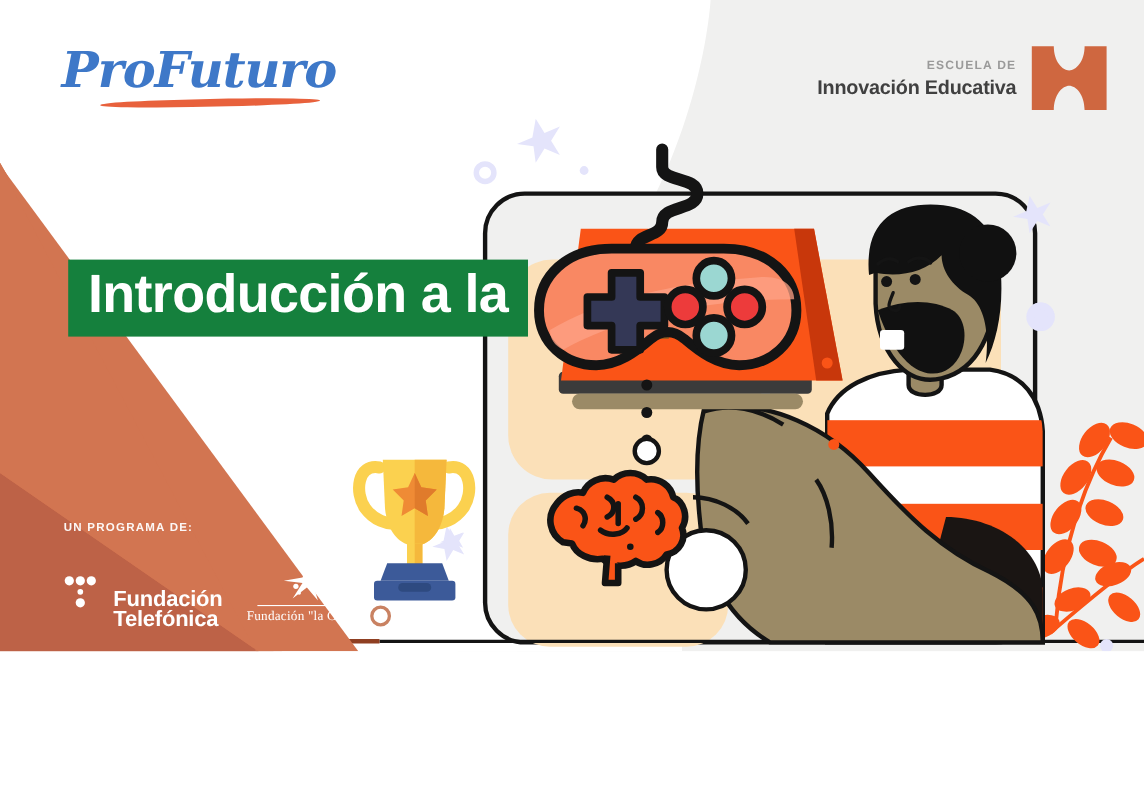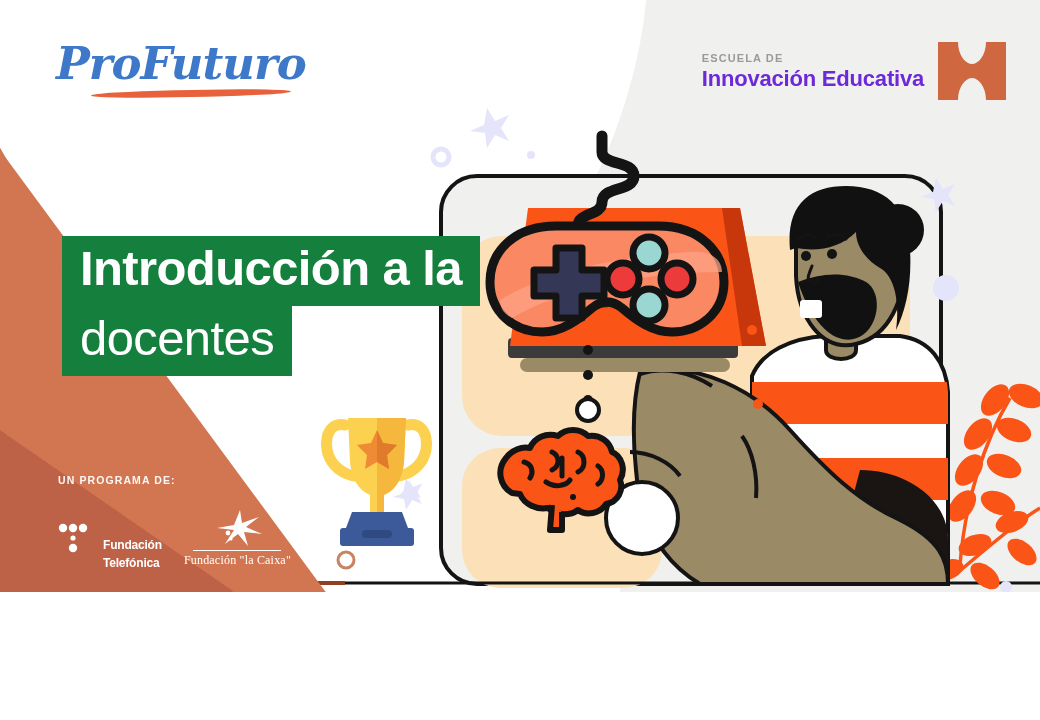--- a/index.html
+++ b/index.html
@@ -38,27 +38,27 @@
   }
   .profuturo-underline{
     position:absolute;left:35px;top:52px;width:200px;height:7px;
     background:#E8613C;
     border-radius:50%/60%;
     transform:rotate(-1.2deg);
   }
 
   
   .escuela{position:absolute;right:32px;top:40px;display:flex;align-items:center;gap:12px;}
-  .escuela-text{line-height:1;}
+  .escuela-text{text-align:right;line-height:1;}
   .escuela-kicker{
     font-size:11px;letter-spacing:1.1px;color:#9A9A9A;font-weight:700;
     margin-bottom:4px;text-transform:uppercase;
   }
   .escuela-name{
-    font-size:22px;font-weight:700;color:#6d28d9;letter-spacing:-.2px;white-space:nowrap;
+    font-size:18px;font-weight:700;color:#404040;letter-spacing:-.2px;white-space:nowrap;
   }
   .escuela-mark{width:72px;height:62px;flex:0 0 auto;}
 
   
   .title-wrap{position:absolute;left:62px;top:236px;z-index:40;}
   .title-line{
     display:table;
     background:#15803d;
     color:#ffffff;
     padding:3px 18px 9px 18px;
@@ -73,21 +73,21 @@
   
   .credits{position:absolute;left:58px;bottom:20px;z-index:40;color:#fff;}
   .credits-kicker{
     font-size:10.5px;font-weight:700;letter-spacing:1.1px;
     text-transform:uppercase;margin-bottom:18px;color:#FFFFFF;opacity:.95;
   }
   .credits-row{display:flex;align-items:center;gap:22px;}
   .fund-tel{display:flex;align-items:center;gap:11px;}
   .fund-tel-mark{width:34px;height:34px;position:relative;flex:0 0 auto;}
   .fund-tel-name{
-    font-size:12px;font-weight:700;line-height:18px;color:#fff;letter-spacing:-.2px;margin-top:32px;
+    font-size:20px;font-weight:700;line-height:18px;color:#fff;letter-spacing:-.2px;margin-top:32px;
   }
   .fund-caixa{display:flex;flex-direction:column;align-items:center;}
   .fund-caixa-mark{width:60px;height:40px;}
   .fund-caixa-rule{width:88px;height:1px;background:#fff;margin:2px 0 2px;}
   .fund-caixa-name{
     font-family:"Liberation Serif","DejaVu Serif",serif;
     font-size:12px;color:#fff;letter-spacing:.2px;white-space:nowrap;
   }
   .illo-over{position:absolute;left:0;top:0;width:1040px;height:720px;z-index:10;}
 </style>
@@ -307,21 +307,20 @@
       <div class="escuela-name">Innovación Educativa</div>
     </div>
     <svg class="escuela-mark" viewBox="0 0 72 62">
       <path d="M2,2 H22 C22,16 30,24 36,24 C42,24 50,16 50,2 H70 V60 H50
                C50,46 42,38 36,38 C30,38 22,46 22,60 H2 Z" fill="#CF6740"></path>
     </svg>
   </div>
 
   <div class="title-wrap">
     <div class="title-line bold">Introducción a la</div>
-    <div class="title-line reg">docentes</div>
   </div>
 
   <div class="credits">
     <div class="credits-kicker">UN PROGRAMA DE:</div>
     <div class="credits-row">
 
       <div class="fund-tel">
         <svg class="fund-tel-mark" viewBox="0 0 34 34">
           <circle cx="5" cy="7" r="4.2" fill="#fff"></circle>
           <circle cx="15" cy="7" r="4.2" fill="#fff"></circle>

